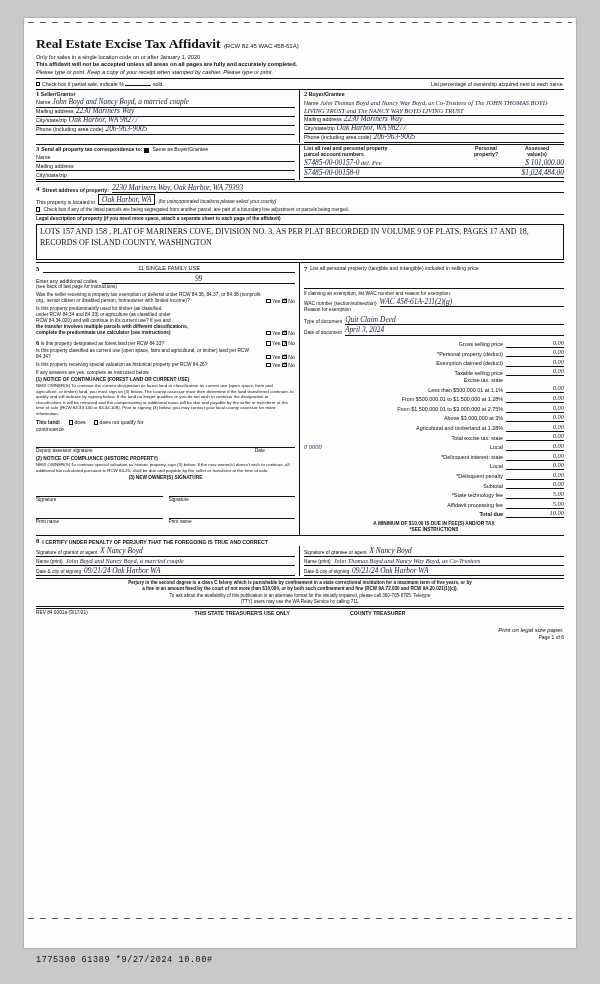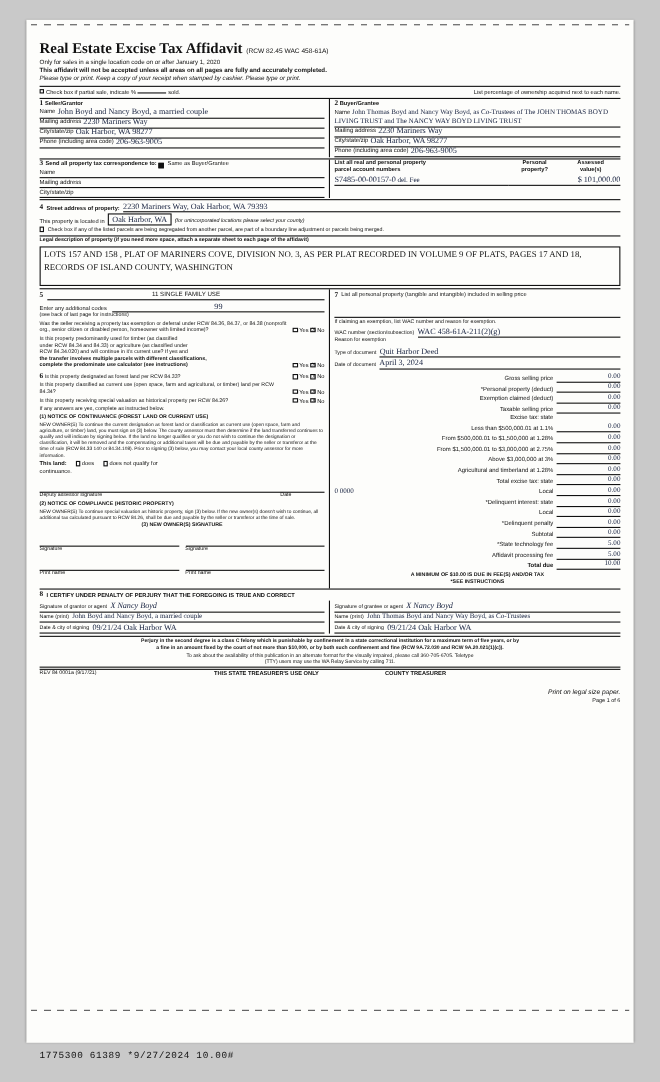--- a/index.html
+++ b/index.html
@@ -68,21 +68,21 @@
   .chk.filled { background:#111; }
   .chk.x { position:relative; }
   .chk.x::after{ content:"X"; position:absolute; left:.3px; top:-1.4px; font-size:4.6px; line-height:5.5px;}
 
   .sold-row { display:flex; justify-content:space-between; padding:1.5px 0; }
   .ul { border-bottom:.6px solid #111; display:inline-block; }
 
   
   .hw {
     font-family:"Liberation Serif", serif;
-    font-size:7.4px; color:#16213f;
+    font-size:7.4px; color:#16213f;font-style:italic;
   }
   .hw.sm { font-size:6.4px; }
   .hw.cursive { font-style:italic; font-family:"Liberation Serif",serif; }
 
   
   .two { display:flex; }
   .col { width:50%; }
   .col.left { border-right:1px solid #111; padding-right:4px; }
   .col.right { padding-left:4px; }
   .secnum { font-weight:bold; font-size:6.6px; font-family:"Liberation Serif",serif; }
@@ -270,20 +270,25 @@
             <div class="b">Assessed</div>
             <div class="b">value(s)</div>
           </div>
         </div>
         <div class="parcel-row">
           <div class="c1"><span class="hw">S7485-00-00157-0</span>
             <span class="hw sm">del. Fee</span></div>
           <div class="c2"><span class="hw"></span></div>
           <div class="c3"><span class="hw">$ 101,000.00</span></div>
         </div>
+        <div class="parcel-row">
+          <div class="c1"><span class="hw">S7485-00-00158-0</span></div>
+          <div class="c2"><span class="hw"></span></div>
+          <div class="c3"><span class="hw">$1,024,484.00</span></div>
+        </div>
       </div>
     </div>
 
     <div class="rule" style="margin-top:1px;"></div>
 
     <div style="padding-top:1px;">
       <div style="display:flex;align-items:flex-end;gap:3px;">
         <span class="secnum">4</span>
         <span class="b small">Street address of property:</span>
         <span class="hw grow ovl-line">2230 Mariners Way, Oak Harbor, WA 79393</span>
@@ -408,21 +413,21 @@
 
         <div class="xsmall" style="margin-top:2px;">If claiming an exemption, list WAC number and reason for exemption.</div>
         <div style="display:flex;align-items:flex-end;gap:3px;">
           <span class="xsmall">WAC number (section/subsection)</span>
           <span class="hw grow ovl-line">WAC 458-61A-211(2)(g)</span>
         </div>
         <div class="xsmall">Reason for exemption</div>
 
         <div style="display:flex;align-items:flex-end;gap:3px;margin-top:2px;">
           <span class="xsmall">Type of document</span>
-          <span class="hw grow ovl-line">Quit Harbor Deed</span>
+          <span class="hw grow ovl-line">Quit Claim Deed</span>
         </div>
         <div style="display:flex;align-items:flex-end;gap:3px;">
           <span class="xsmall">Date of document</span>
           <span class="hw grow ovl-line">April 3, 2024</span>
         </div>
 
         <div style="margin-top:3px;">
           <div class="money">
               <div class="lab">Gross selling price</div>
               <div class="val hw sm">0.00</div>

